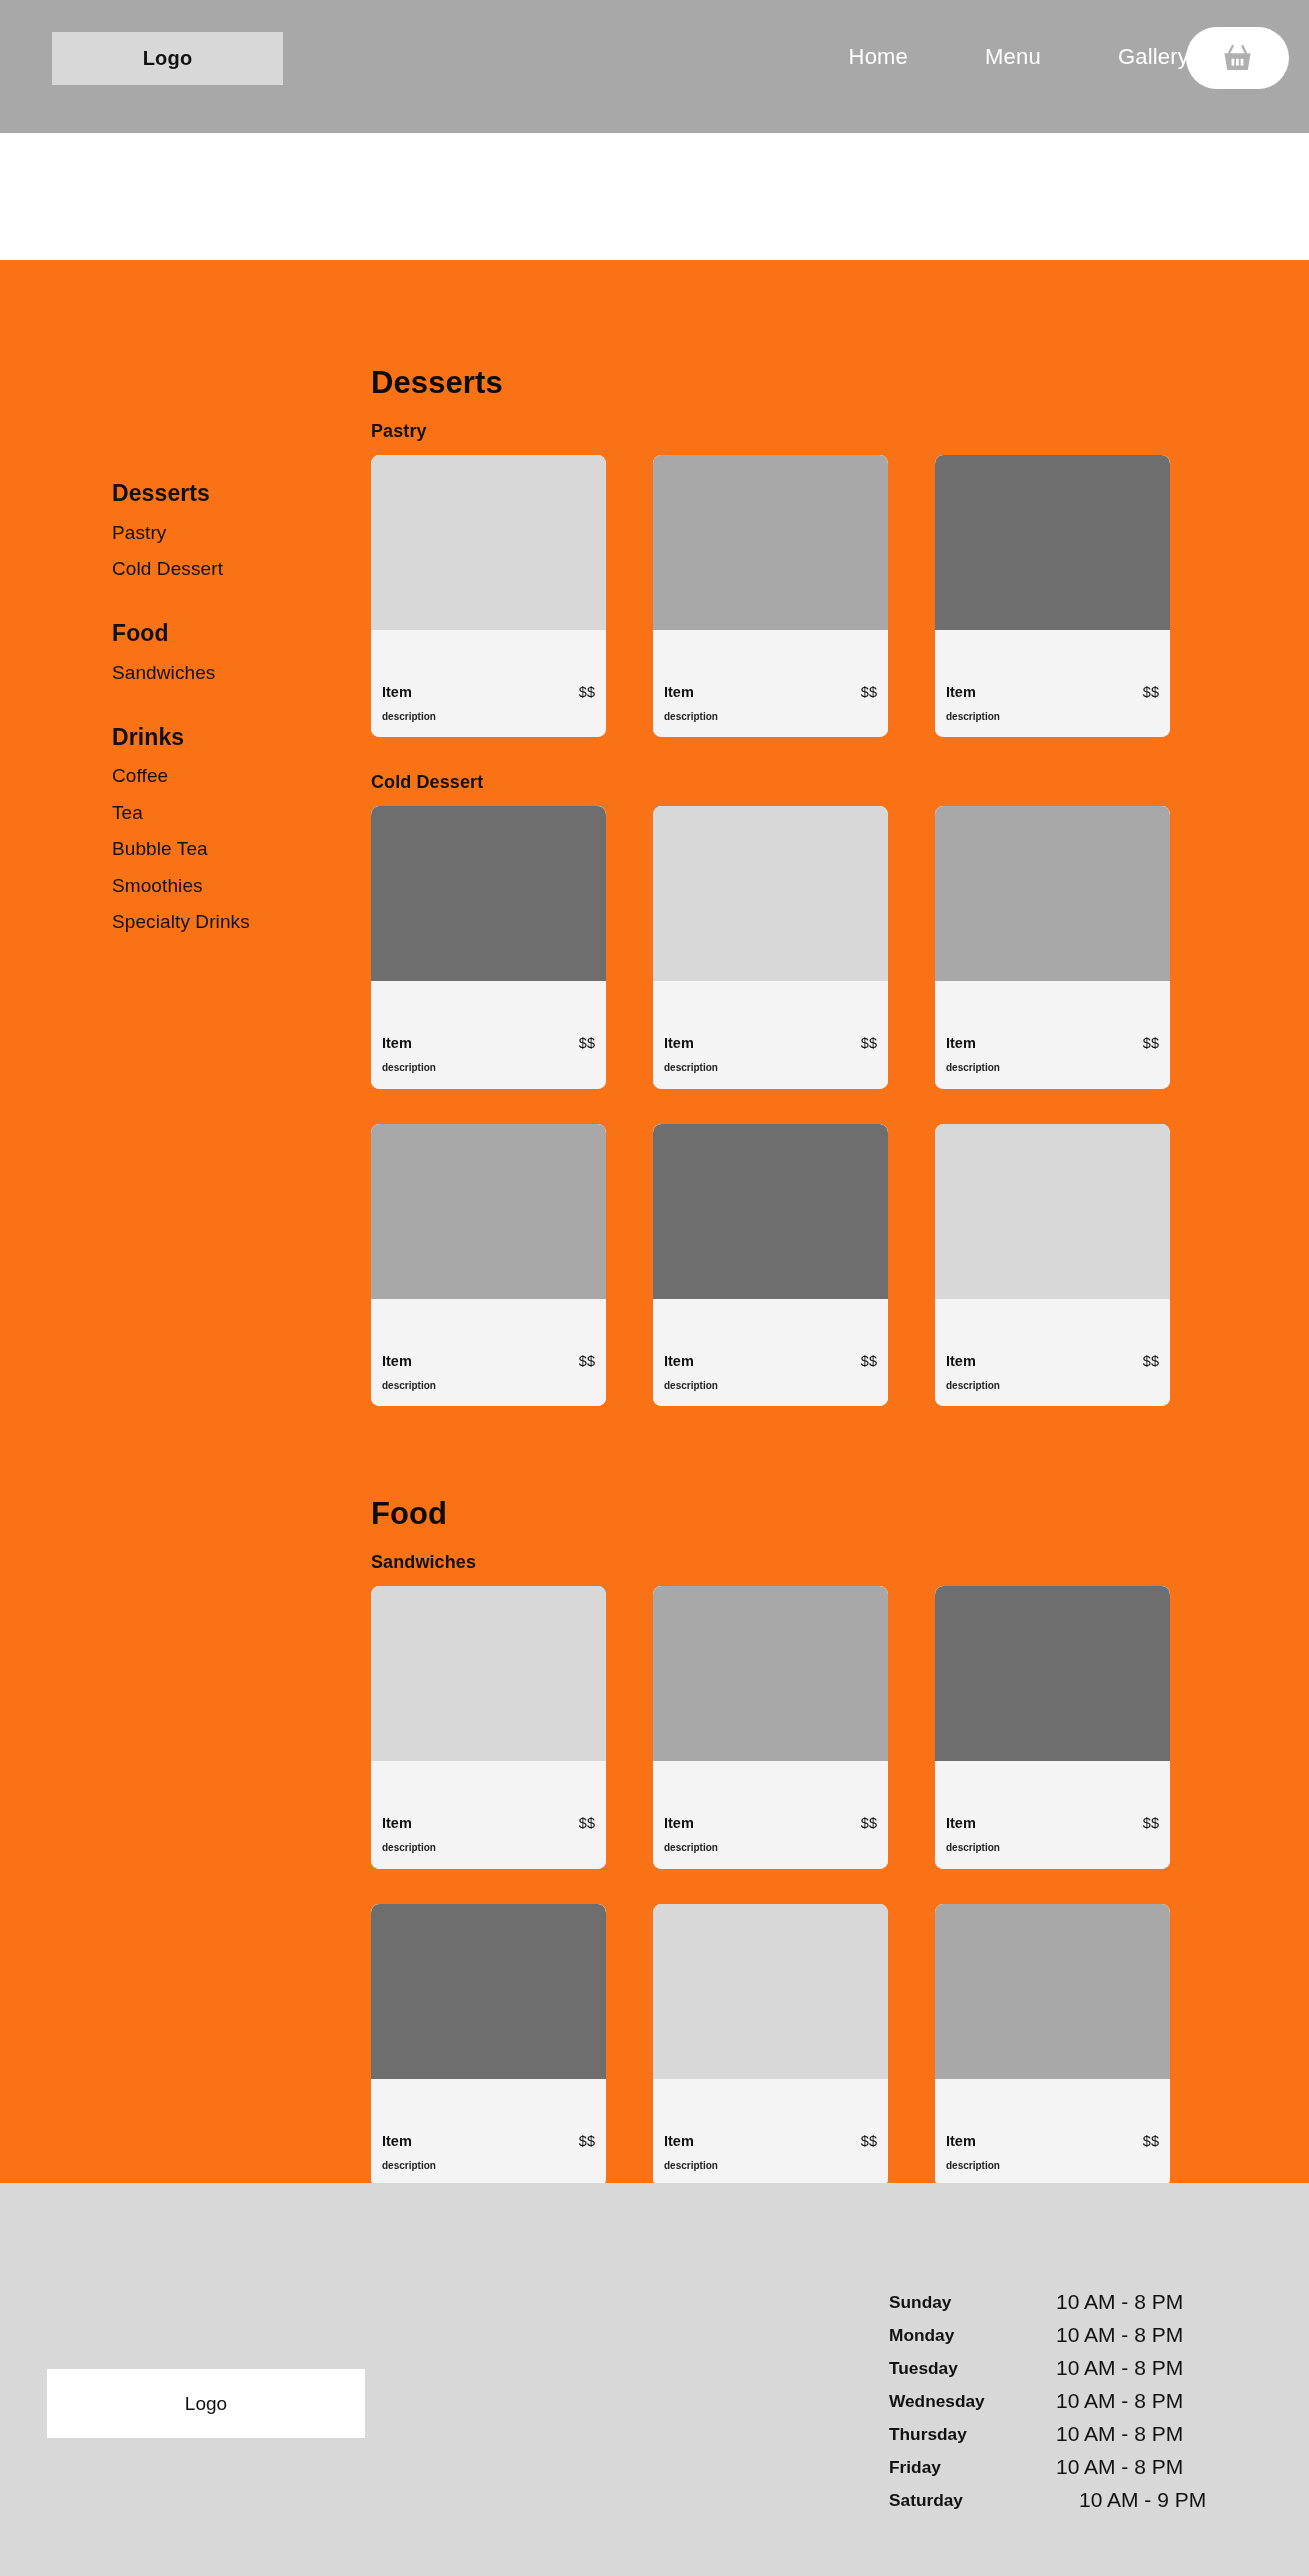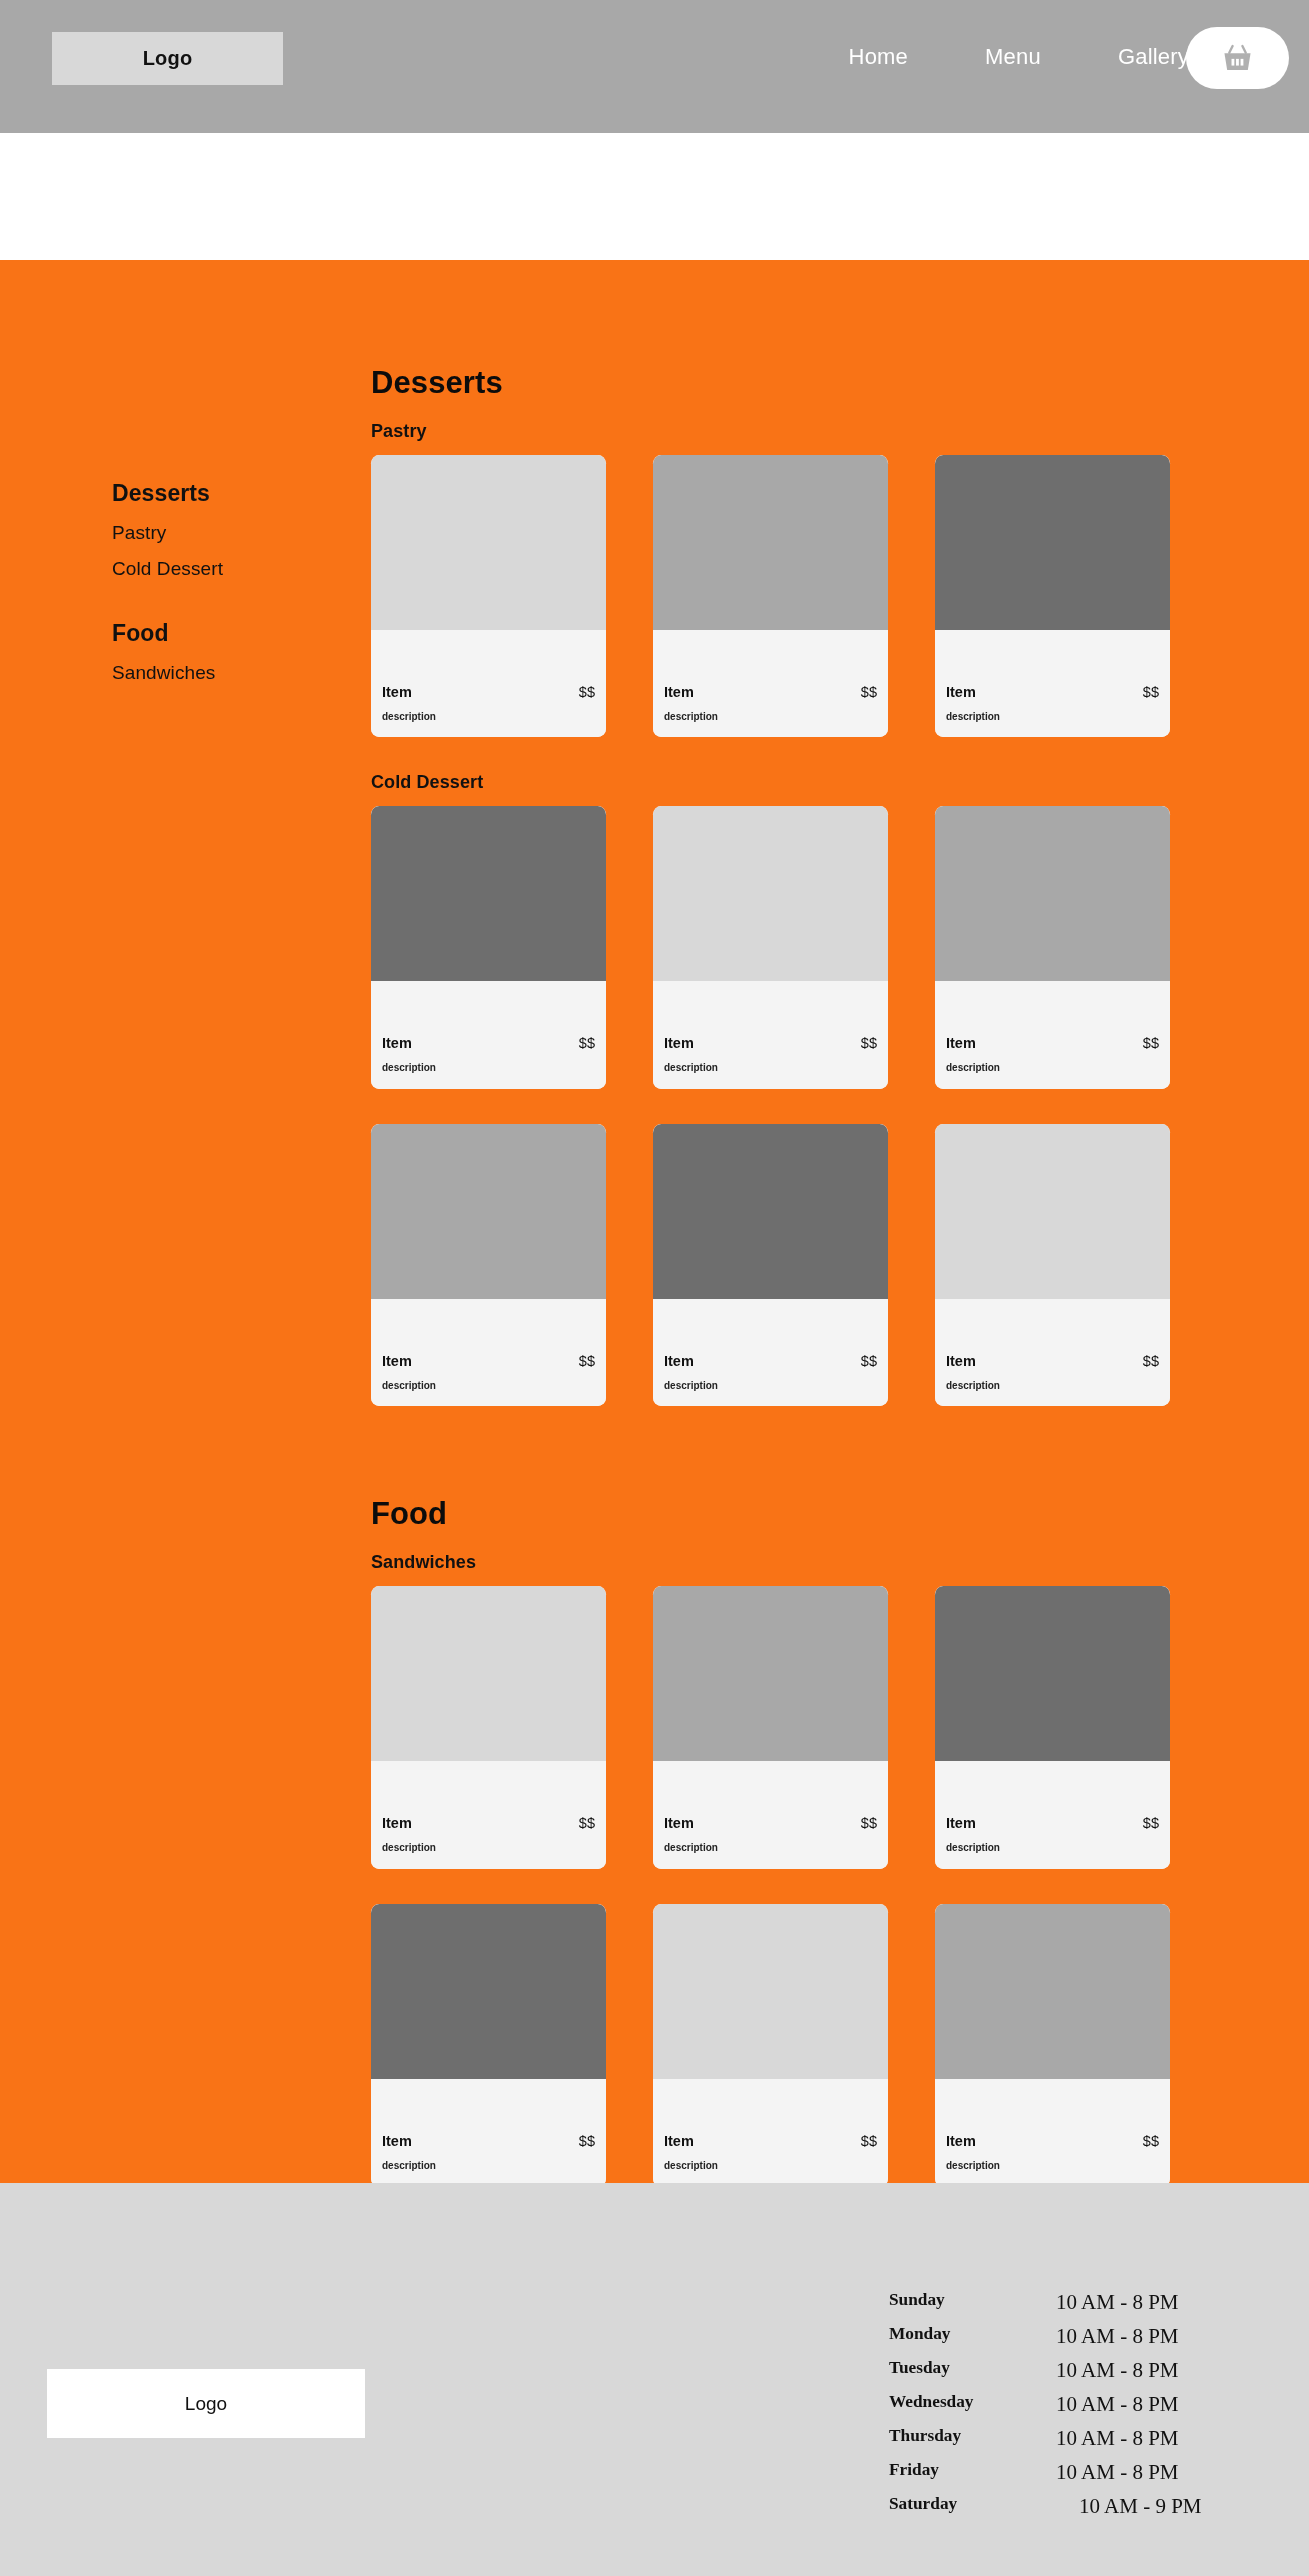--- a/index.html
+++ b/index.html
@@ -250,23 +250,22 @@
   }
 
   .footer-hours {
     position: absolute;
     left: 889px;
     top: 2290px;
     width: 364px;
   }
   .hours-row {
     display: flex;
-    align-items: flex-start;
+    align-items: center;
     margin-bottom: 9px;
-    font-family: Liberation Serif, serif;
   }
   .hours-row:last-child { margin-bottom: 0; gap: 23px; }
   .hours-day {
     width: 167px;
     font-size: 17.3px;
     font-weight: 700;
     color: #111111;
   }
   .hours-time {
     font-size: 21px;
@@ -313,20 +312,28 @@
         <div class="cat-group-title">Desserts</div>
         <a class="cat-link" href="#">Pastry</a>
         <a class="cat-link" href="#">Cold Dessert</a>
       </div>
 
       <div class="cat-group">
         <div class="cat-group-title">Food</div>
         <a class="cat-link" href="#">Sandwiches</a>
       </div>
 
+      <div class="cat-group">
+        <div class="cat-group-title">Drinks</div>
+        <a class="cat-link" href="#">Coffee</a>
+        <a class="cat-link" href="#">Tea</a>
+        <a class="cat-link" href="#">Bubble Tea</a>
+        <a class="cat-link" href="#">Smoothies</a>
+        <a class="cat-link" href="#">Specialty Drinks</a>
+      </div>
 
     </aside>
 
     <main class="menu-column">
 
       <section class="menu-section">
         <h2 class="section-title">Desserts</h2>
 
         <h3 class="subsection-title">Pastry</h3>
 

